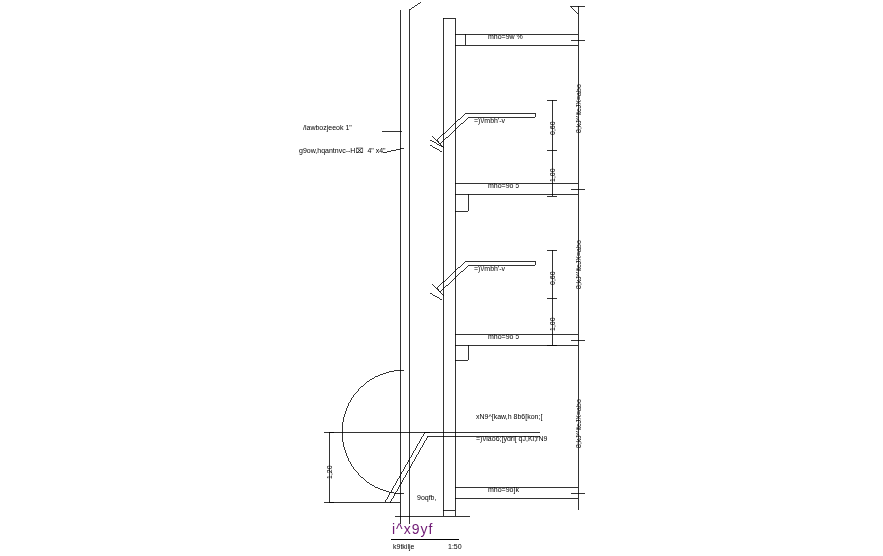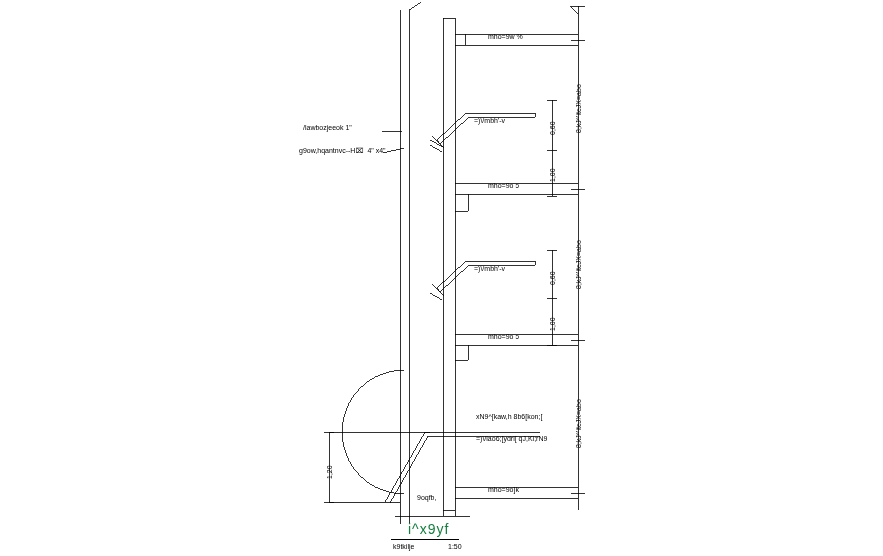--- a/index.html
+++ b/index.html
@@ -31,23 +31,22 @@
   }
   .lbl.vert {
     transform-origin: left top;
     transform: rotate(-90deg);
   }
   .title-main {
     position: absolute;
     font-family: "Liberation Sans", sans-serif;
     font-size: 14px;
     letter-spacing: 1px;
-    color: #15803d;
+    color: #701a75;
     white-space: nowrap;
-    margin-left: 16px;
   }
   .title-sub {
     position: absolute;
     font-family: "Liberation Sans", sans-serif;
     font-size: 7px;
     color: #000000;
     white-space: nowrap;
   }
   .title-rule {
     position: absolute;

